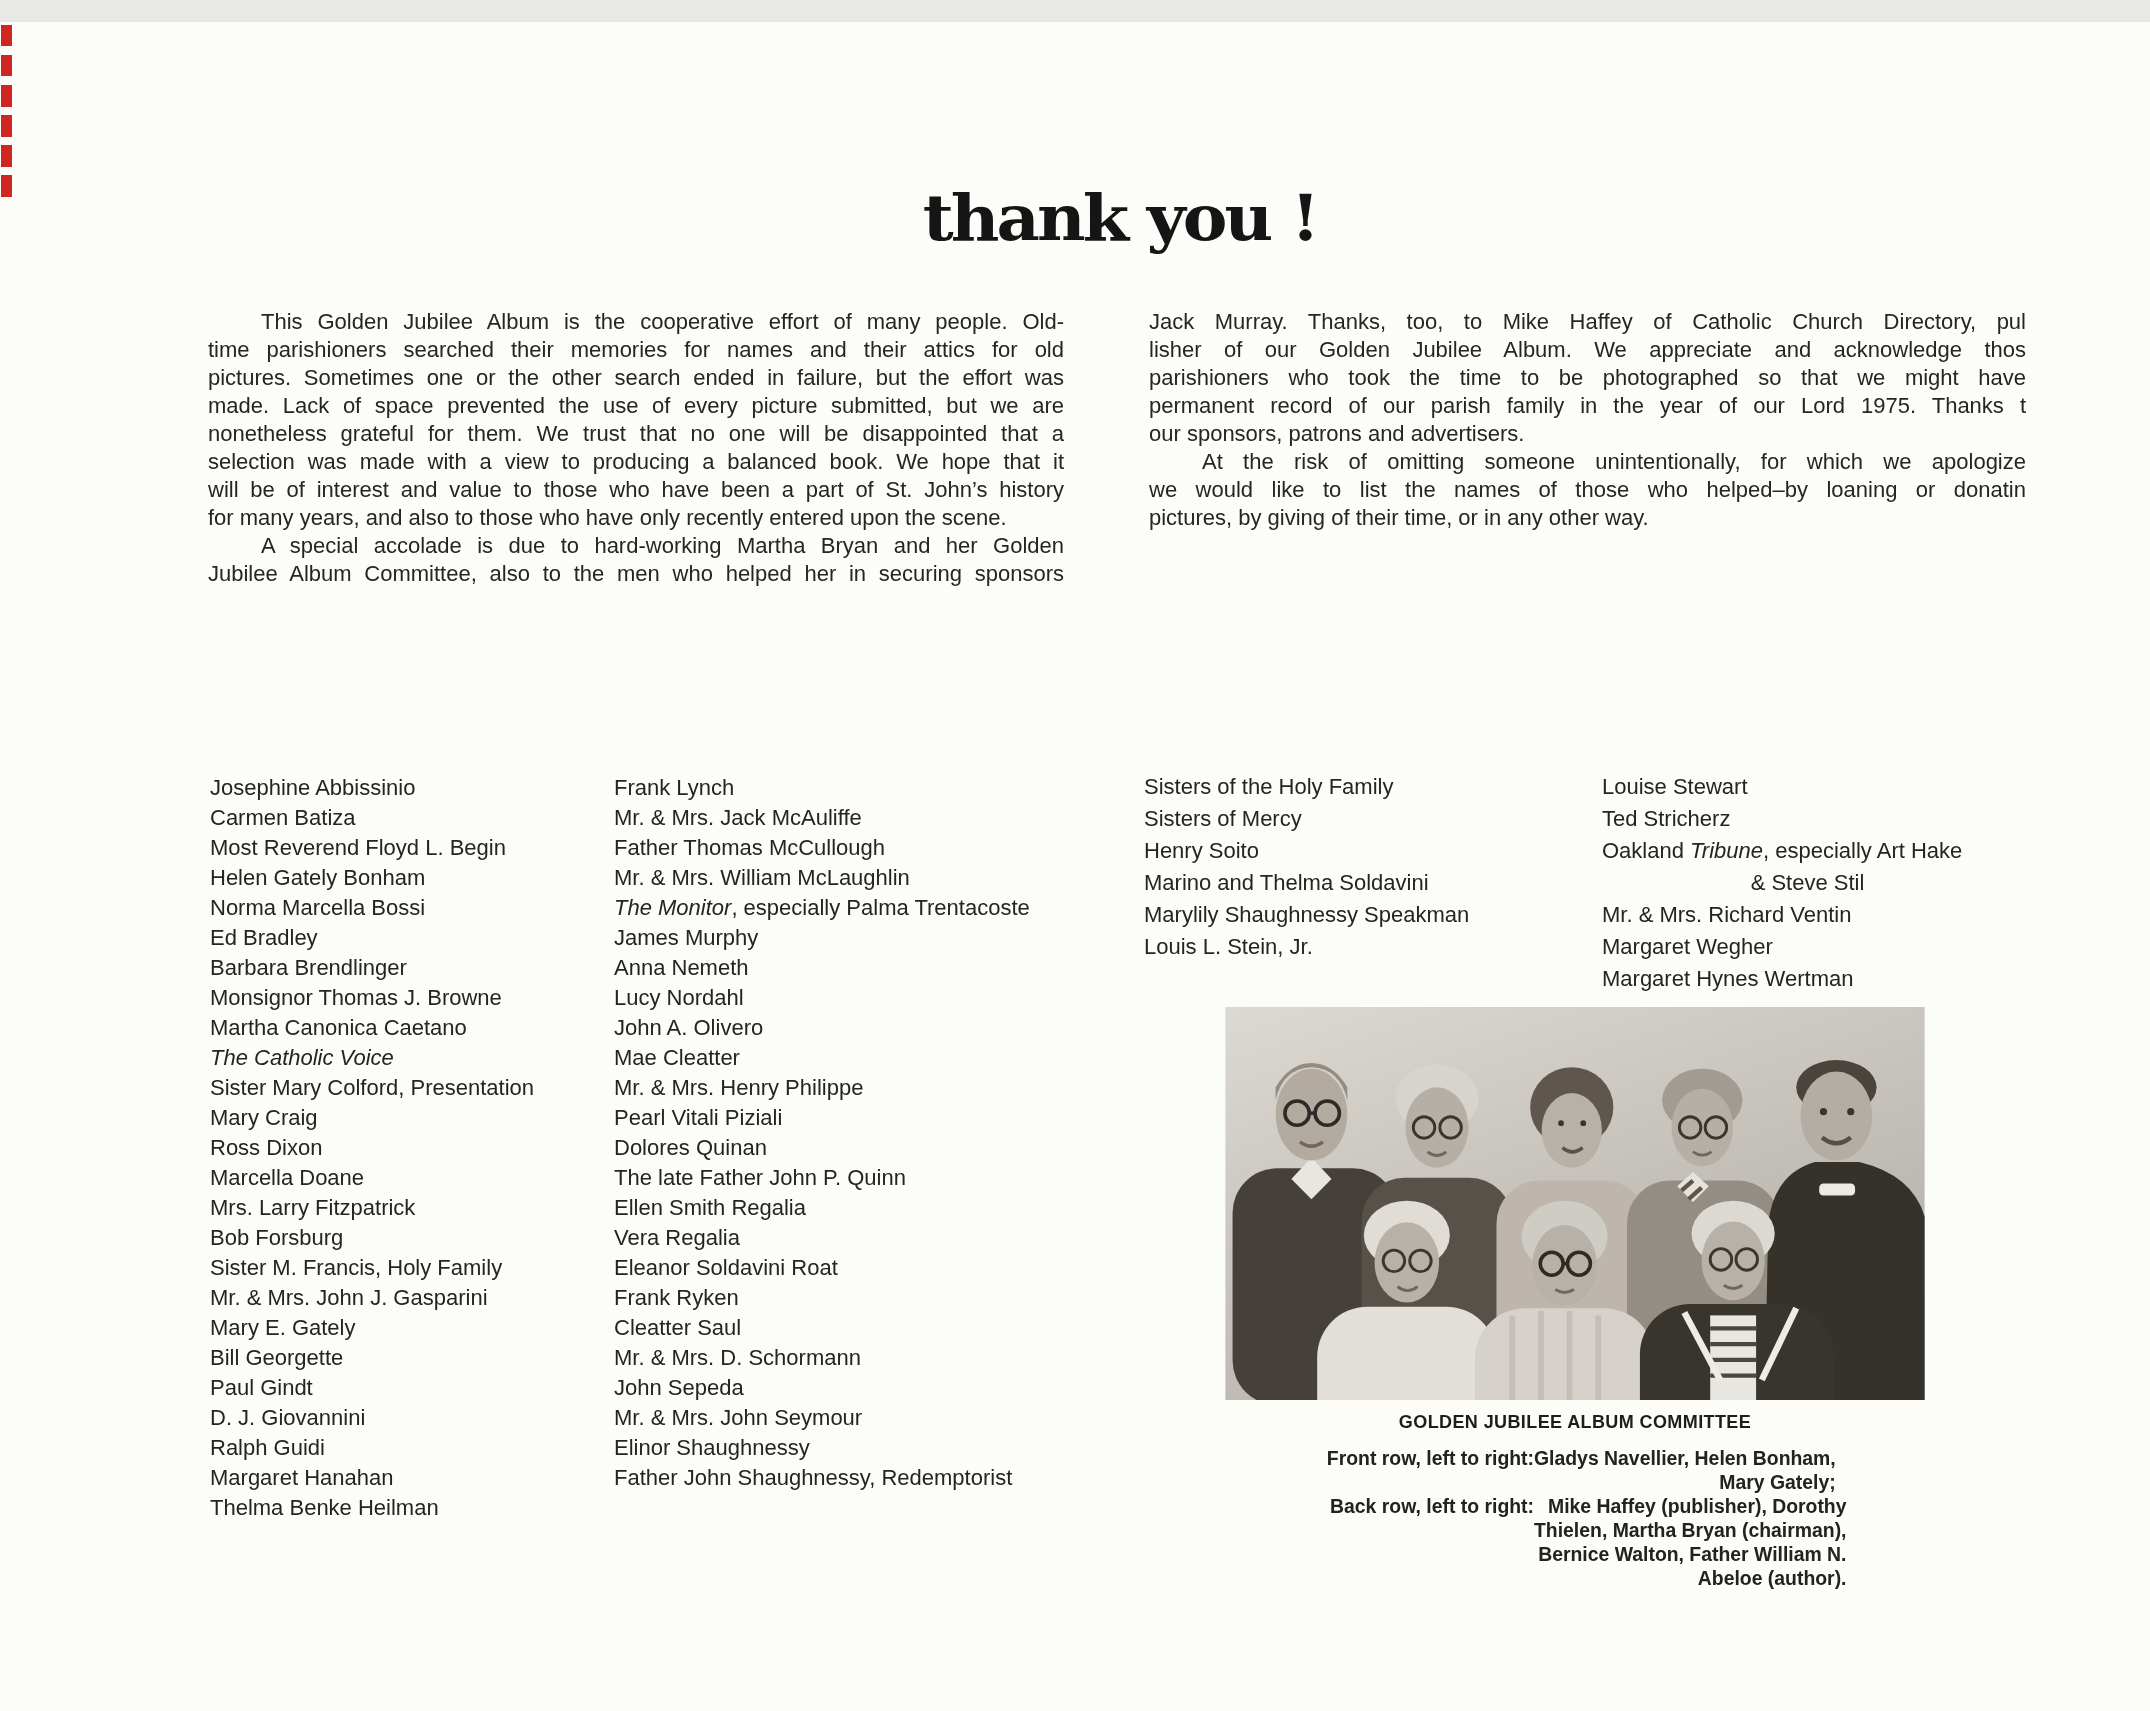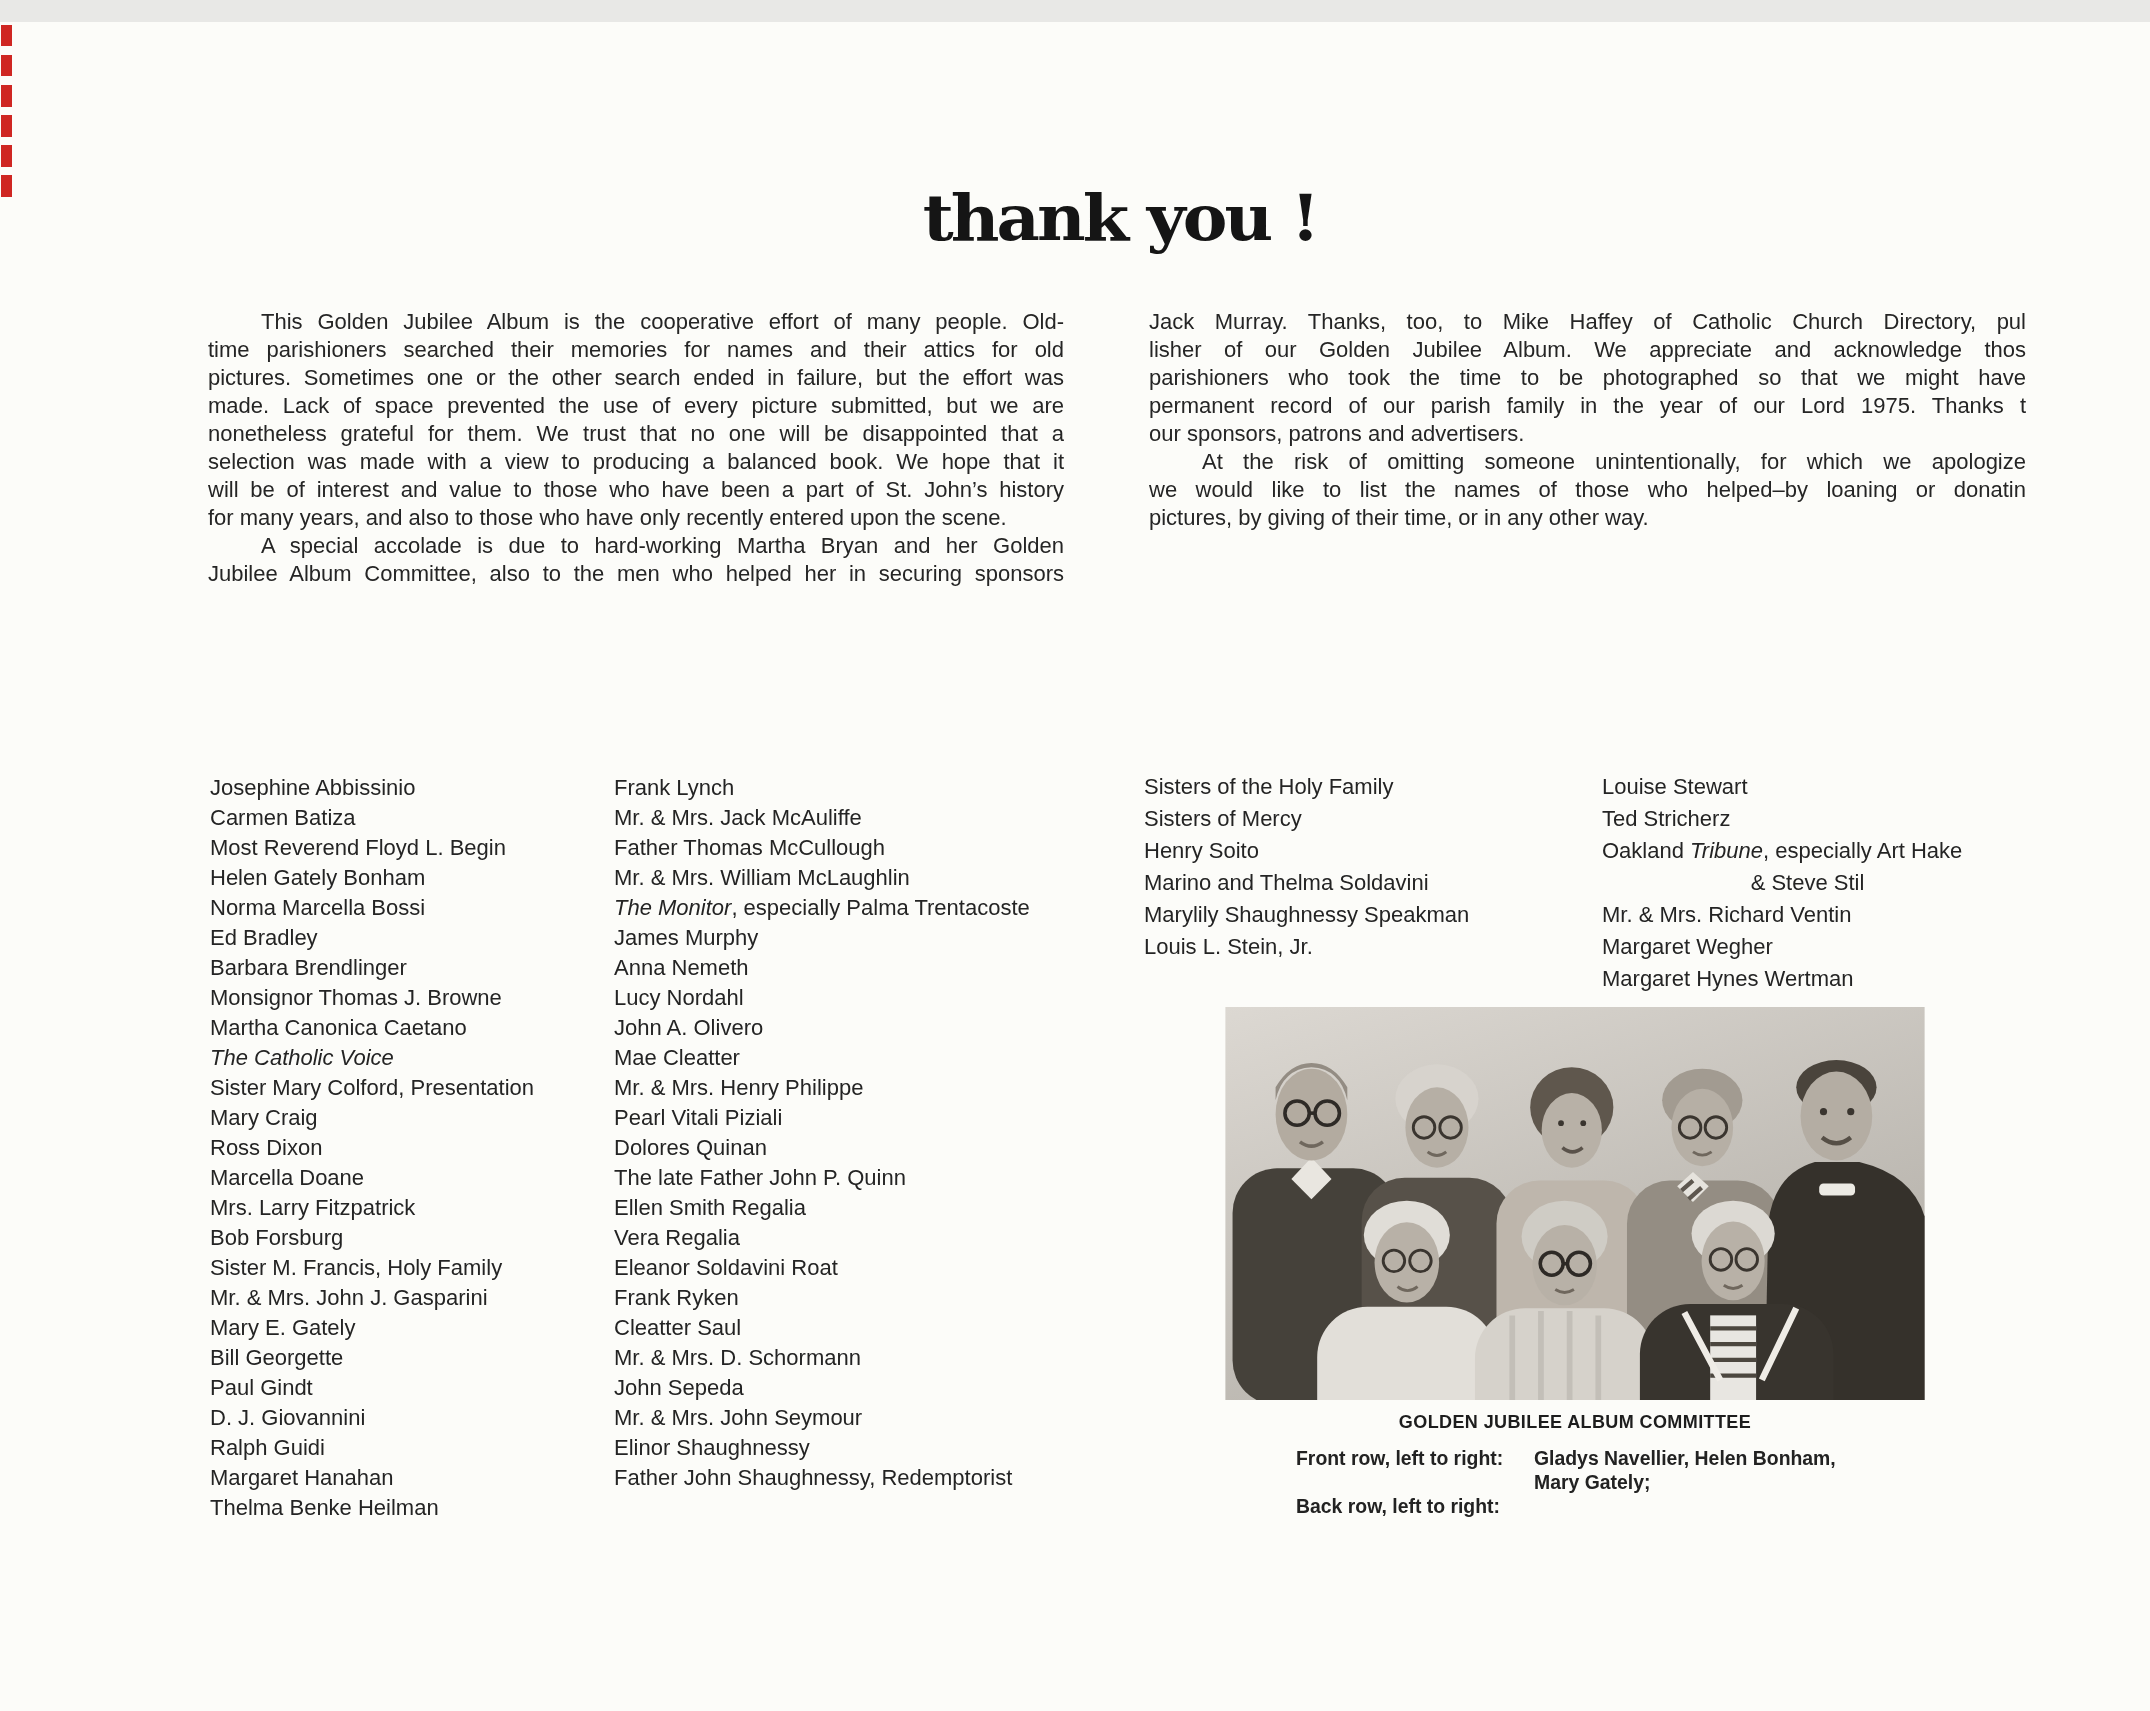--- a/index.html
+++ b/index.html
@@ -28,21 +28,21 @@
   .namecol .it{font-style:italic;}
   .namecol .cont{text-align:center;}
   
   .photo{position:absolute;left:1225px;top:985px;width:700px;height:393px;}
   
   .cap-title{
     position:absolute;left:1225px;top:1390px;width:700px;text-align:center;
     font-size:18px;font-weight:bold;letter-spacing:0.4px;color:#1d1d1d;
   }
   .cap-rows{position:absolute;left:1296px;top:1424px;font-size:19.4px;font-weight:bold;line-height:24px;color:#222;}
-  .cap-row{display:flex;align-items:flex-start;}
+  .cap-row{display:flex;align-items:flex-start;text-align:right;}
   .cap-label{width:238px;flex:none;}
   .cap-lines{flex:none;}
 </style>
 </head>
 <body>
 
 <div class="page">
 
   <div class="marks">
       <i></i>
@@ -245,17 +245,23 @@
   <div class="cap-rows">
       <div class="cap-row">
         <div class="cap-label">Front row, left to right:</div>
         <div class="cap-lines">
           <div>Gladys Navellier, Helen Bonham,</div>
           <div>Mary Gately;</div>
         </div>
       </div>
       <div class="cap-row">
         <div class="cap-label">Back row, left to right:</div>
+        <div class="cap-lines">
+          <div>Mike Haffey (publisher), Dorothy</div>
+          <div>Thielen, Martha Bryan (chairman),</div>
+          <div>Bernice Walton, Father William N.</div>
+          <div>Abeloe (author).</div>
+        </div>
       </div>
     </div>
 
 </div>
 
 
 </body></html>

